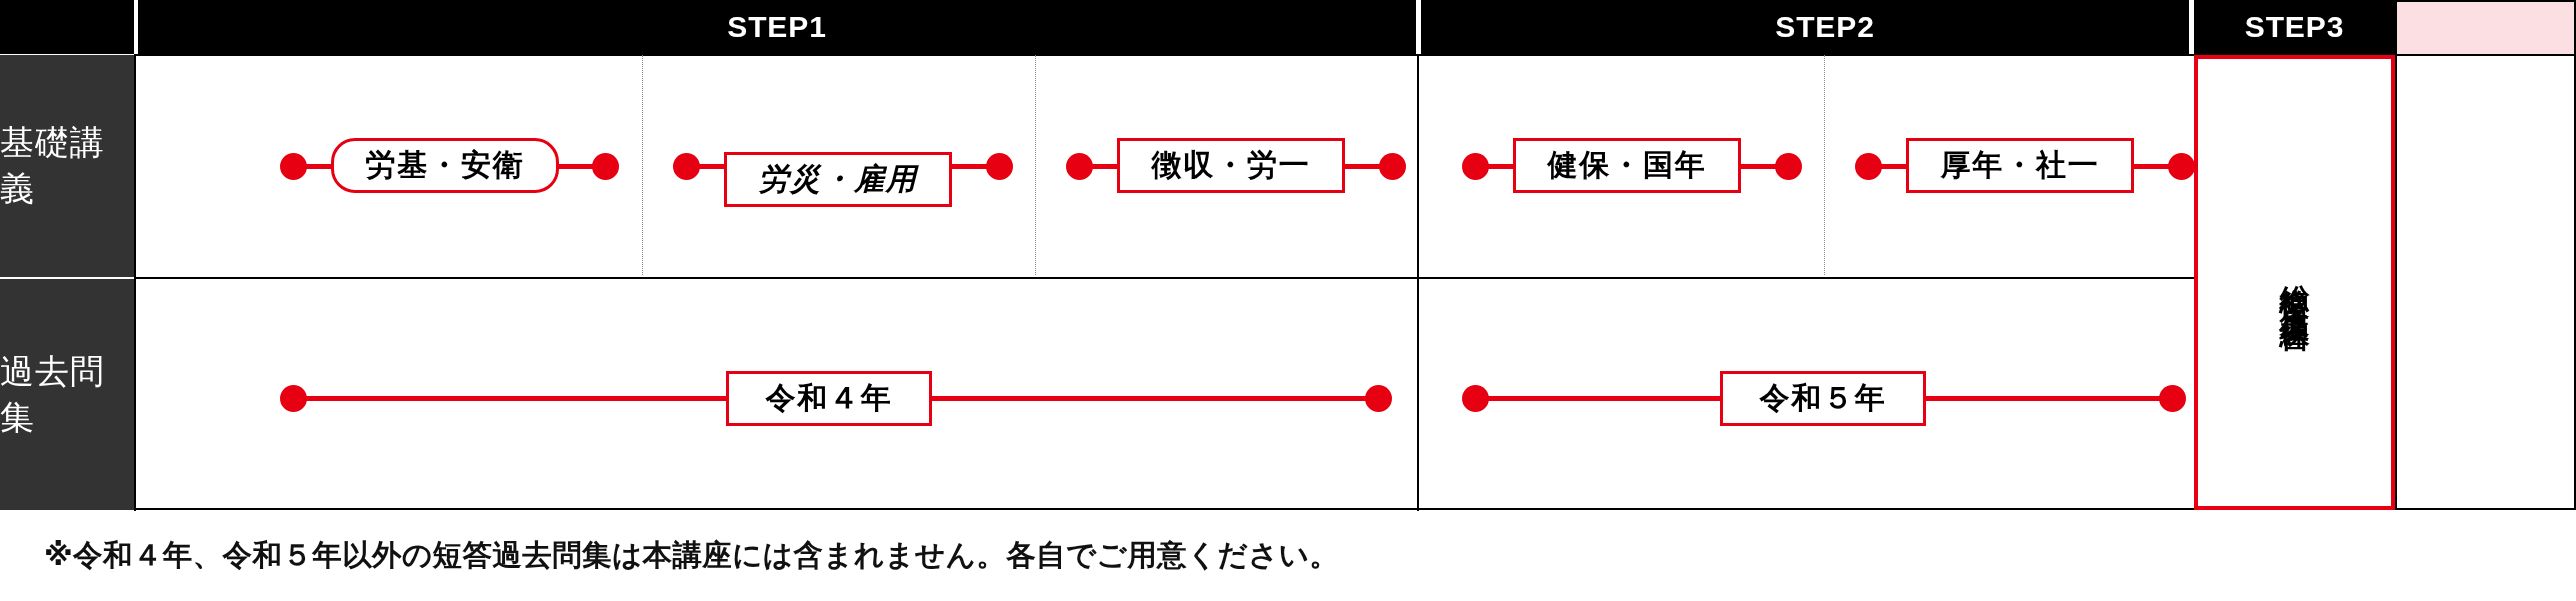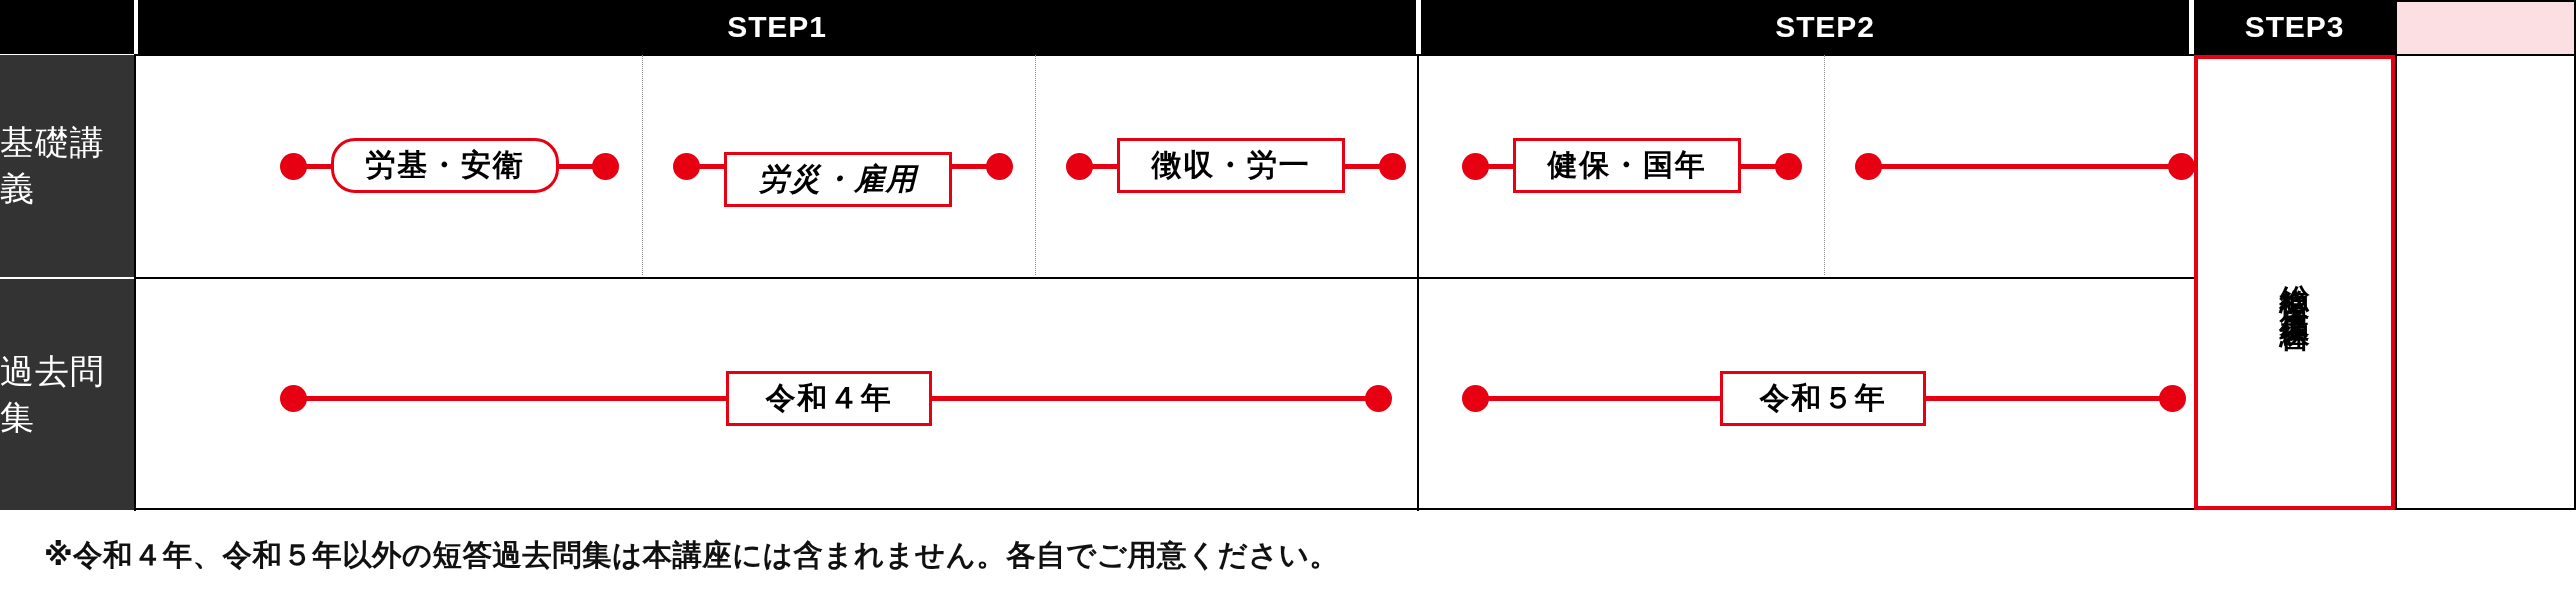--- a/index.html
+++ b/index.html
@@ -242,20 +242,23 @@
     <div class="track" style="left:1473px; top:164px; width:322px;"></div>
     <div class="dot" style="left:1462px; top:153px;"></div>
     <div class="dot" style="left:1775px; top:153px;"></div>
     <div class="chip" style="left:1513px; top:138px; width:228px; height:55px;">
       <span>健保・国年</span>
     </div>
 
     <div class="track" style="left:1866px; top:164px; width:322px;"></div>
     <div class="dot" style="left:1855px; top:153px;"></div>
     <div class="dot" style="left:2168px; top:153px;"></div>
+    <div class="chip" style="left:1906px; top:138px; width:228px; height:55px;">
+      <span>厚年・社一</span>
+    </div>
 
     <div class="track" style="left:290px; top:396px; width:1095px;"></div>
     <div class="dot" style="left:280px; top:385px;"></div>
     <div class="dot" style="left:1365px; top:385px;"></div>
     <div class="chip" style="left:726px; top:371px; width:206px; height:55px;">
       <span>令和４年</span>
     </div>
 
     <div class="track" style="left:1473px; top:396px; width:706px;"></div>
     <div class="dot" style="left:1462px; top:385px;"></div>

